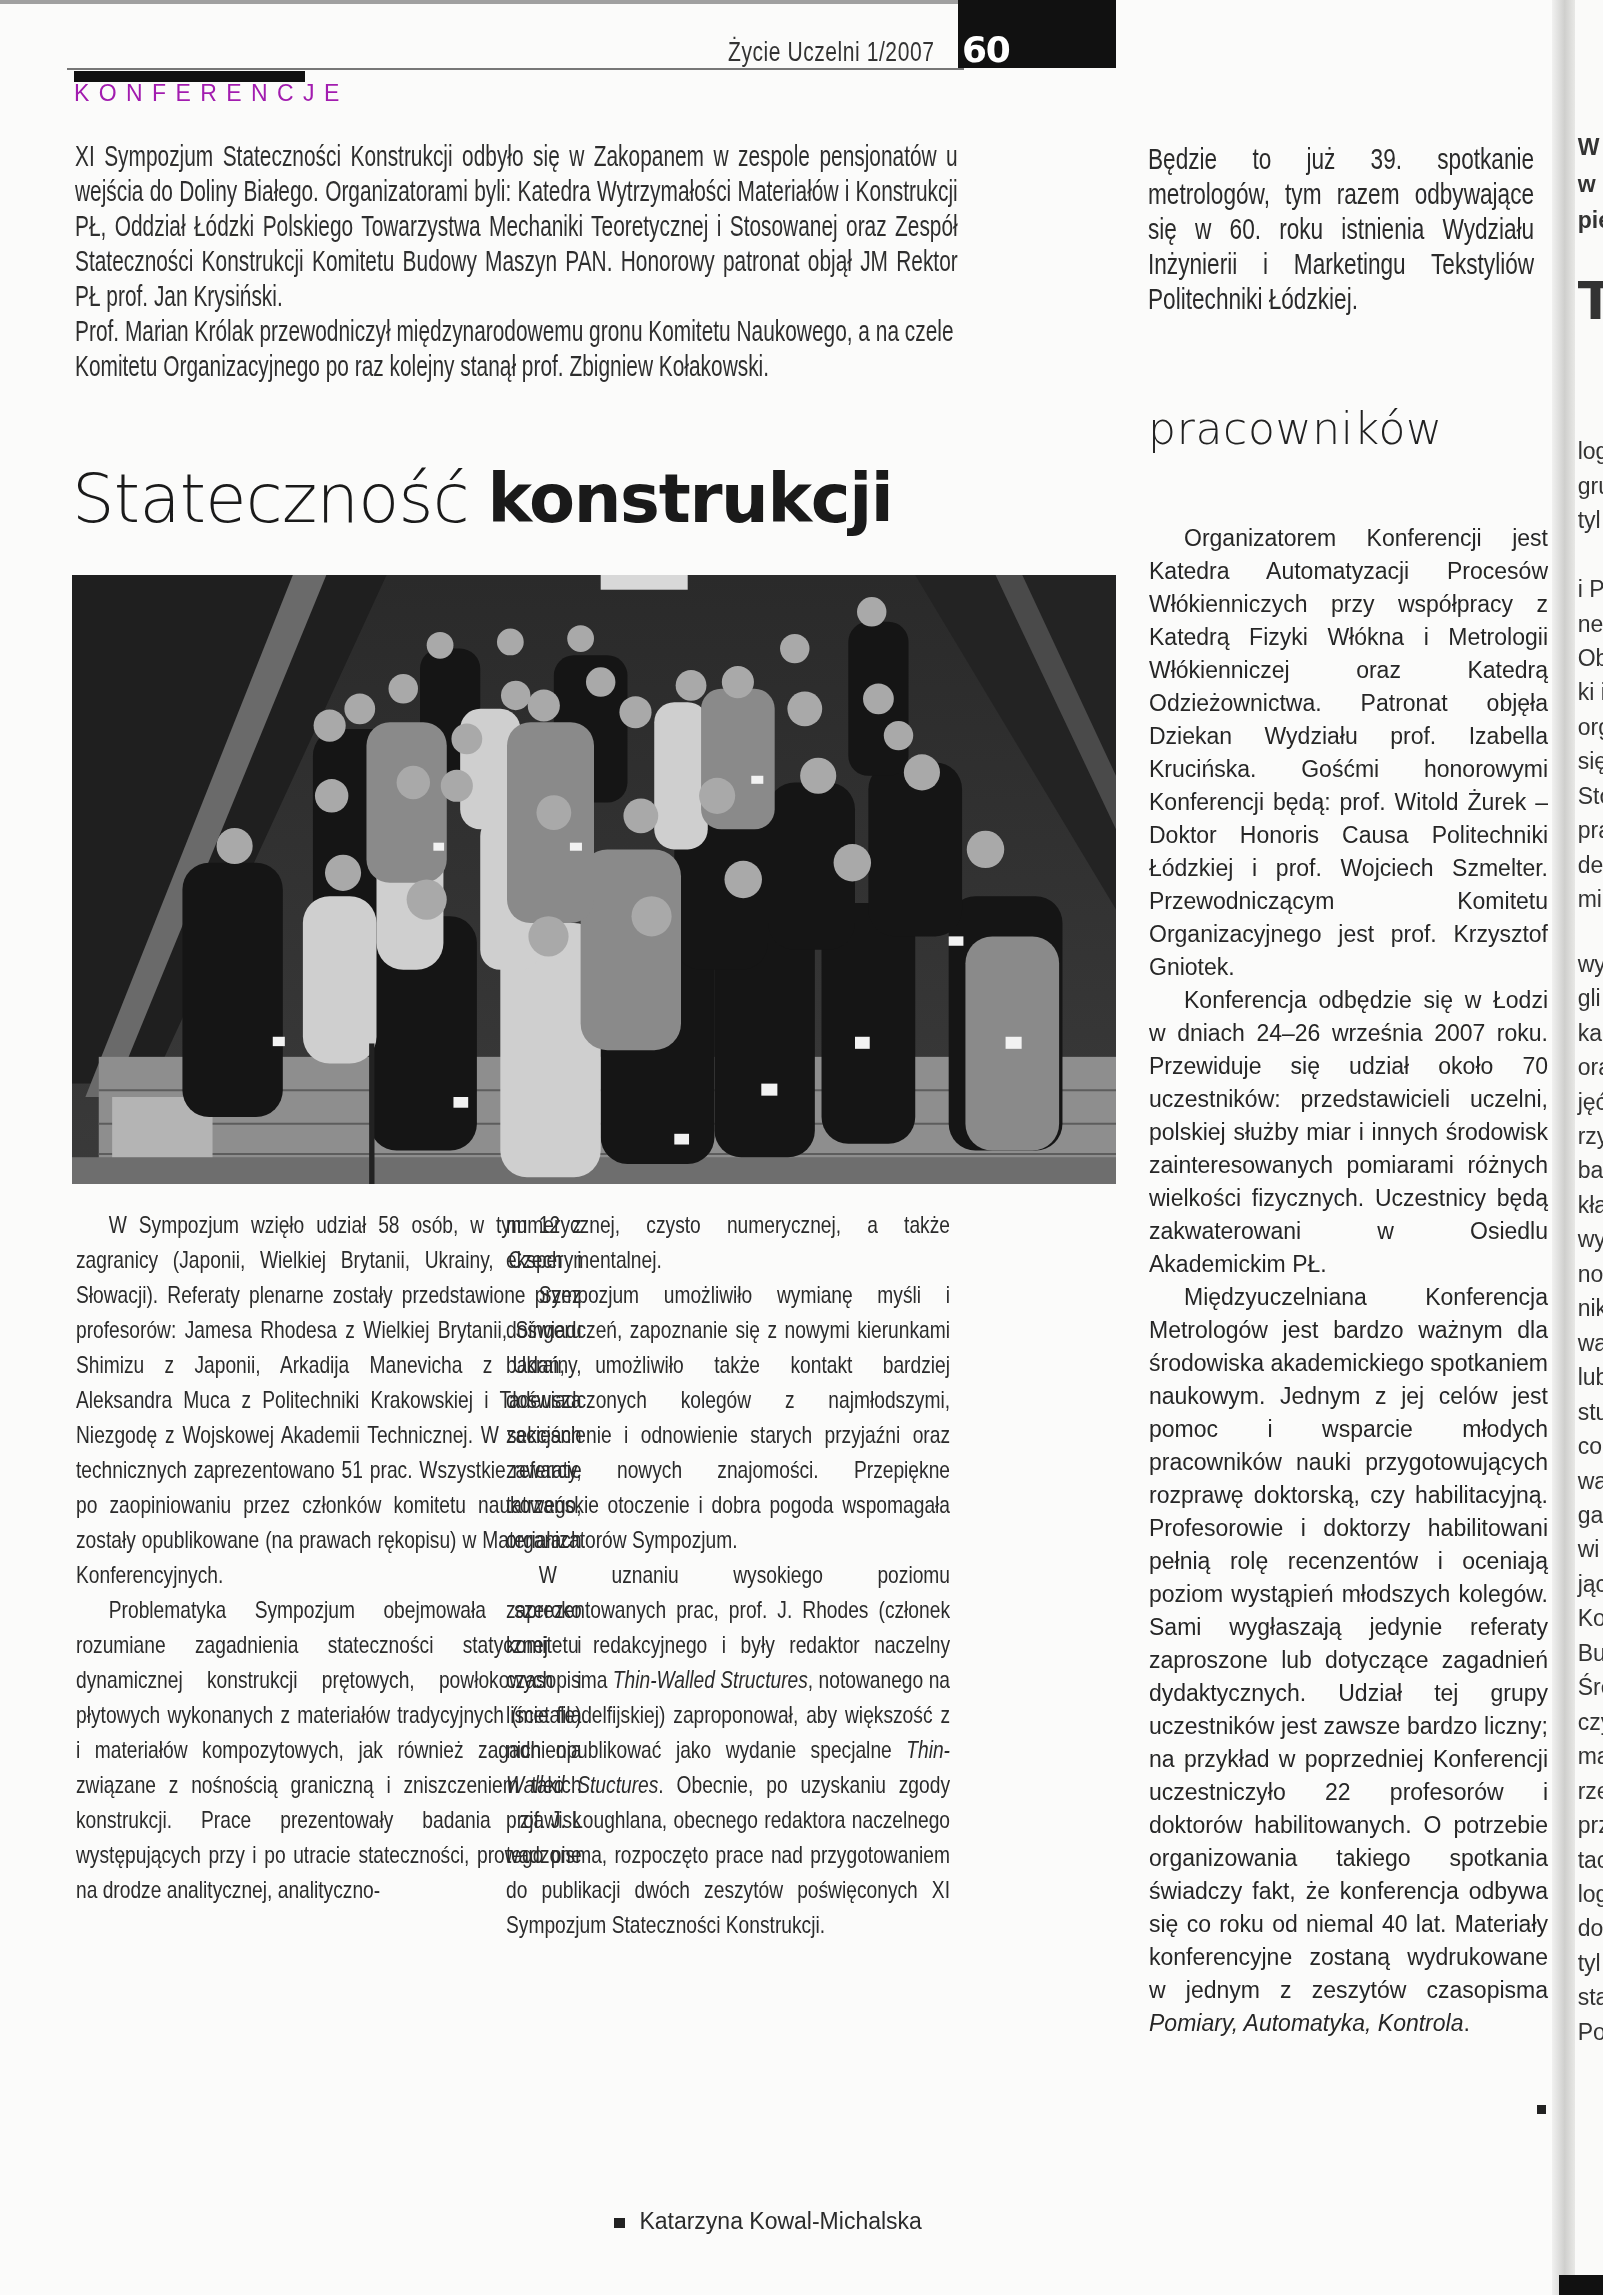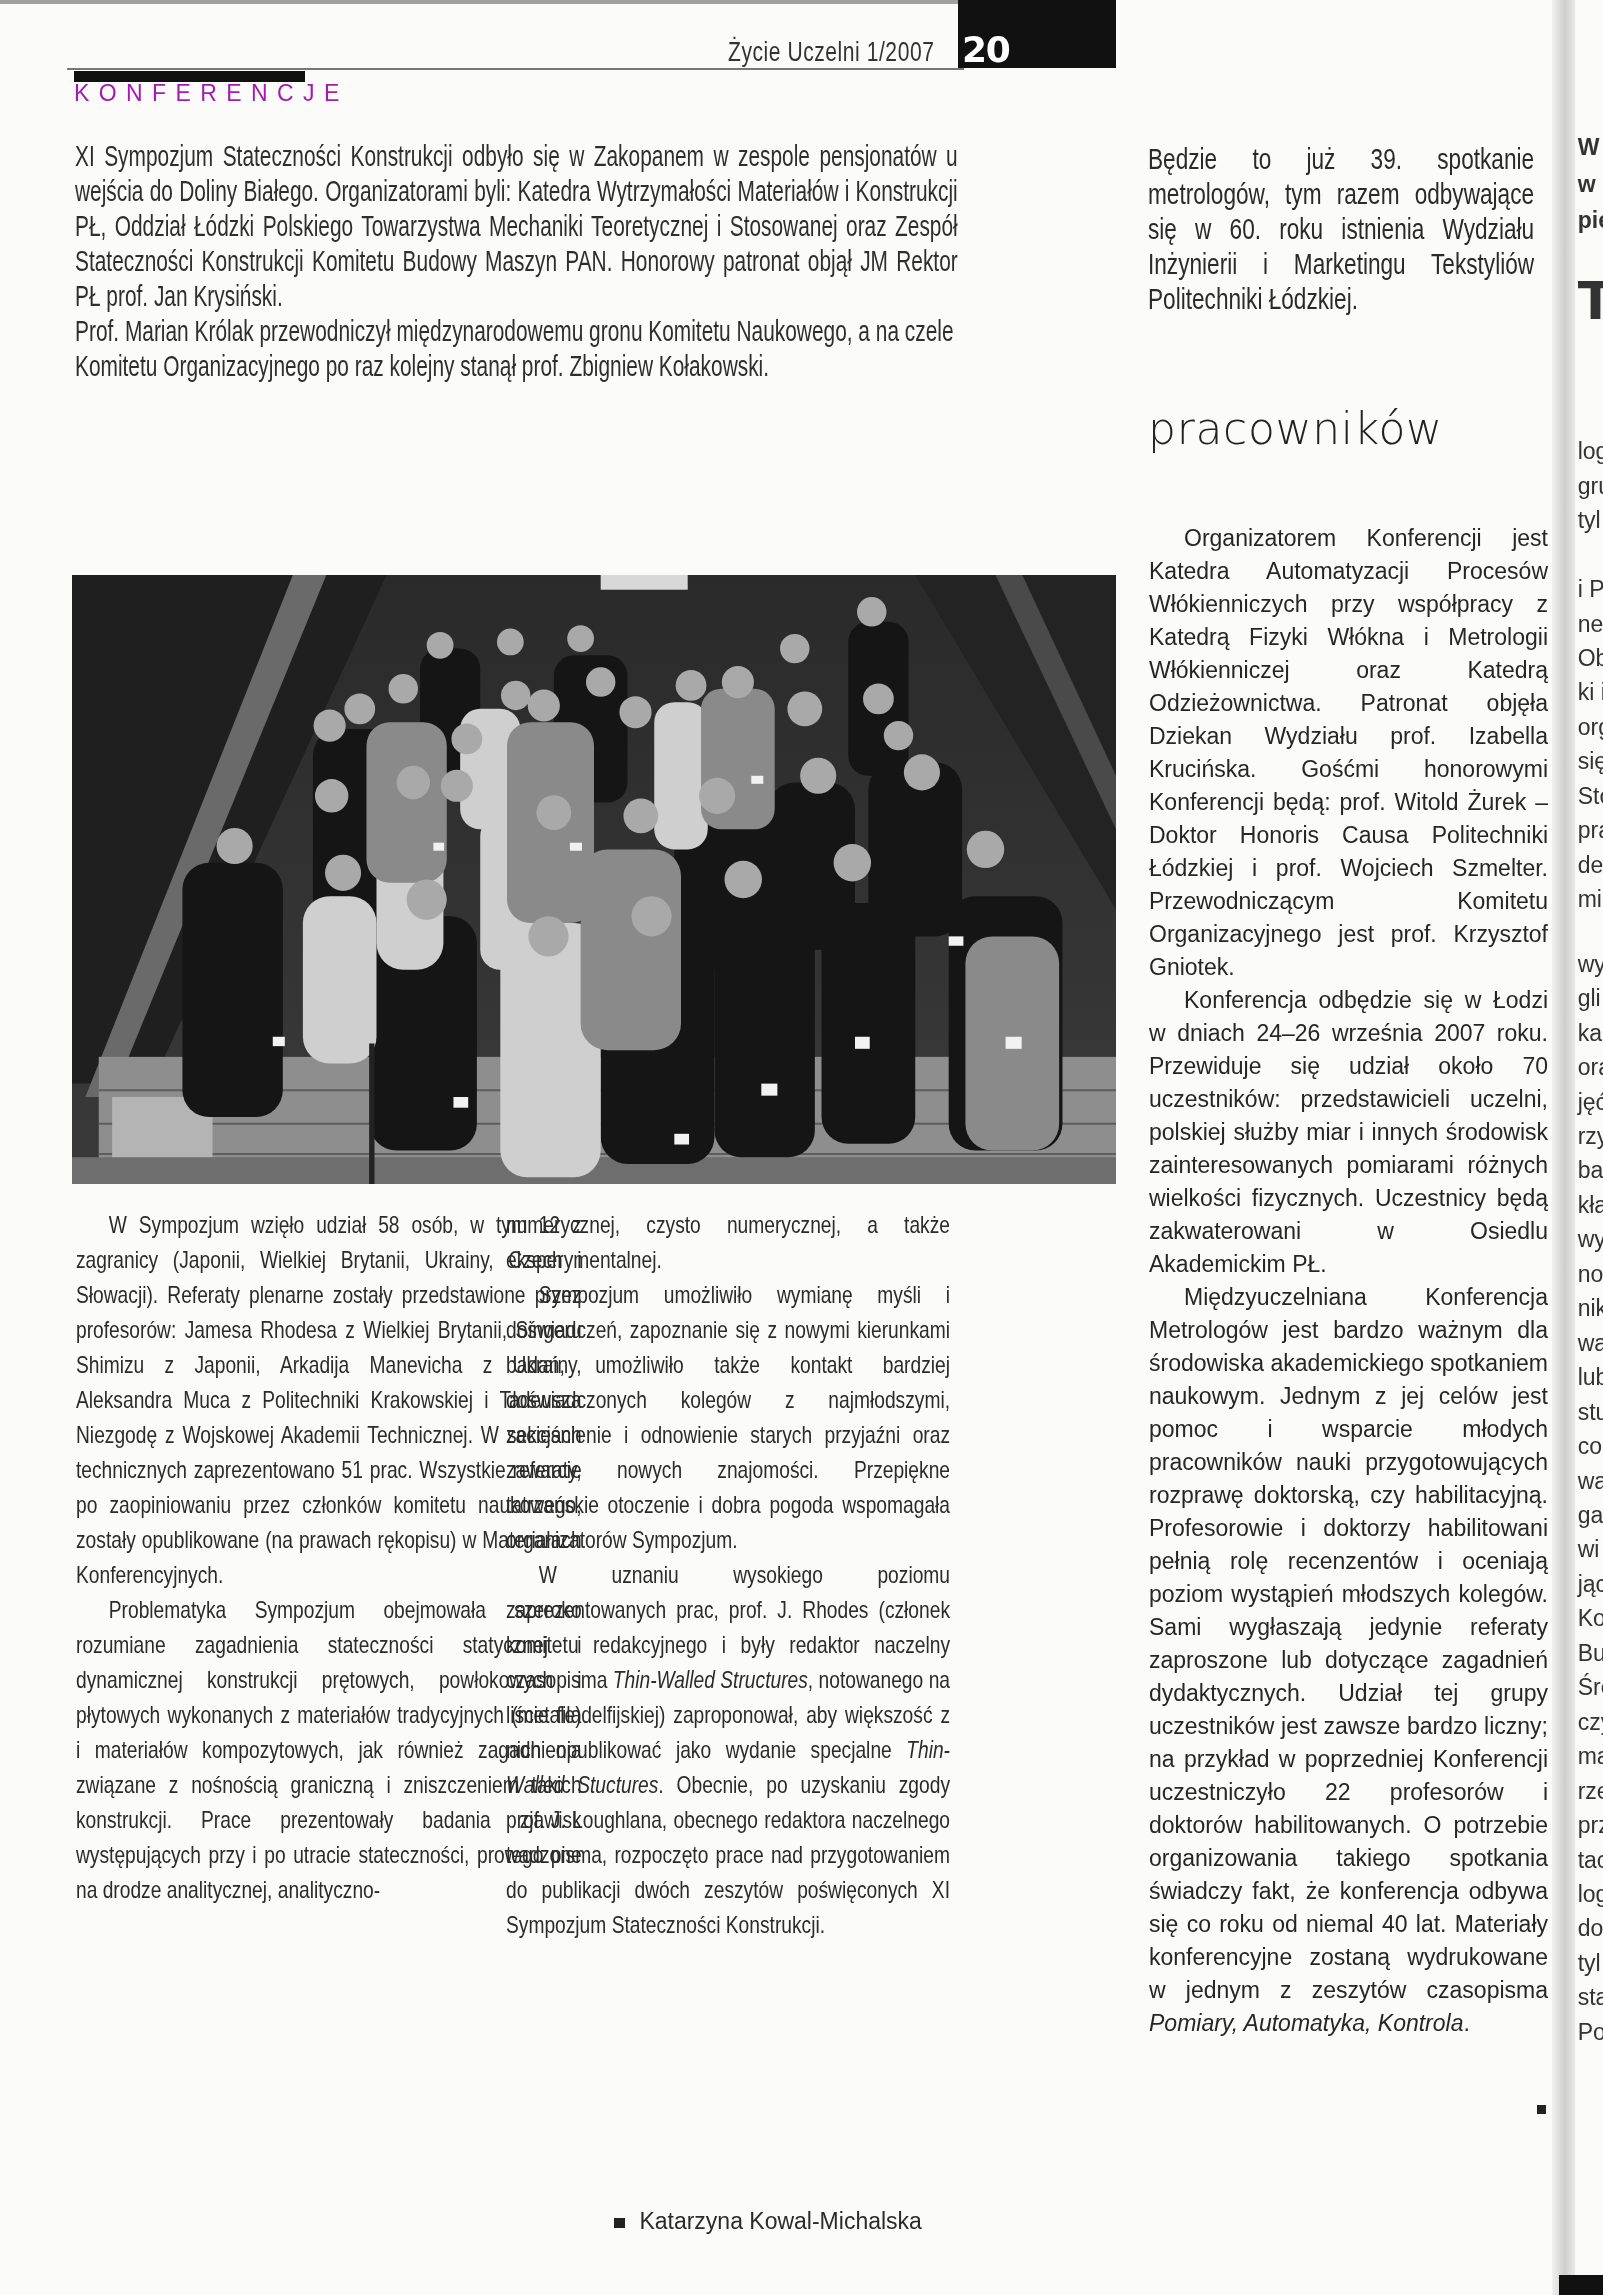--- a/index.html
+++ b/index.html
@@ -66,31 +66,35 @@
   .next-page .T { font-family: "DejaVu Sans", sans-serif; font-weight: bold; font-size: 52px; }
   .bottom-shade { position: absolute; left: 1559px; top: 2275px; width: 44px; height: 21px; background: #111; }
 </style>
 </head>
 <body>
 
 <div class="page">
 
   <div class="top-line"></div>
   <div class="pg-num-box"></div>
-  <div class="pg-num">20</div>
+  <div class="pg-num">60</div>
   <div class="journal">Życie Uczelni 1/2007</div>
   <div class="header-rule"></div>
   <div class="section-bar"></div>
   <div class="section-label">KONFERENCJE</div>
 
   <div class="intro">
     <p>XI Sympozjum Stateczności Konstrukcji odbyło się w Zakopanem w zespole pensjonatów u wejścia do Doliny Białego. Organizatorami byli: Katedra Wytrzymałości Materiałów i Konstrukcji PŁ, Oddział Łódzki Polskiego Towarzystwa Mechaniki Teoretycznej i Stosowanej oraz Zespół Stateczności Konstrukcji Komitetu Budowy Maszyn PAN. Honorowy patronat objął JM Rektor PŁ prof. Jan Krysiński.</p>
     <p style="text-align:left">Prof. Marian Królak przewodniczył międzynarodowemu gronu Komitetu Naukowego, a na czele Komitetu Organizacyjnego po raz kolejny stanął prof. Zbigniew Kołakowski.</p>
   </div>
 
+  <div class="title">
+    <span class="light">Stateczność</span>
+    <span class="bold">konstrukcji</span>
+  </div>
 
   <div class="photo" aria-label="Group photo of symposium participants on stairs of a wooden building">
     <svg viewBox="0 0 1560 910" preserveAspectRatio="none">
       <defs>
         <linearGradient id="sky" x1="0" y1="0" x2="0" y2="1">
           <stop offset="0" stop-color="#2a2a2a"></stop>
             <stop offset="1" stop-color="#3a3a3a"></stop>
         </linearGradient>
       </defs>
       <rect width="1560" height="910" fill="url(#sky)"></rect>

